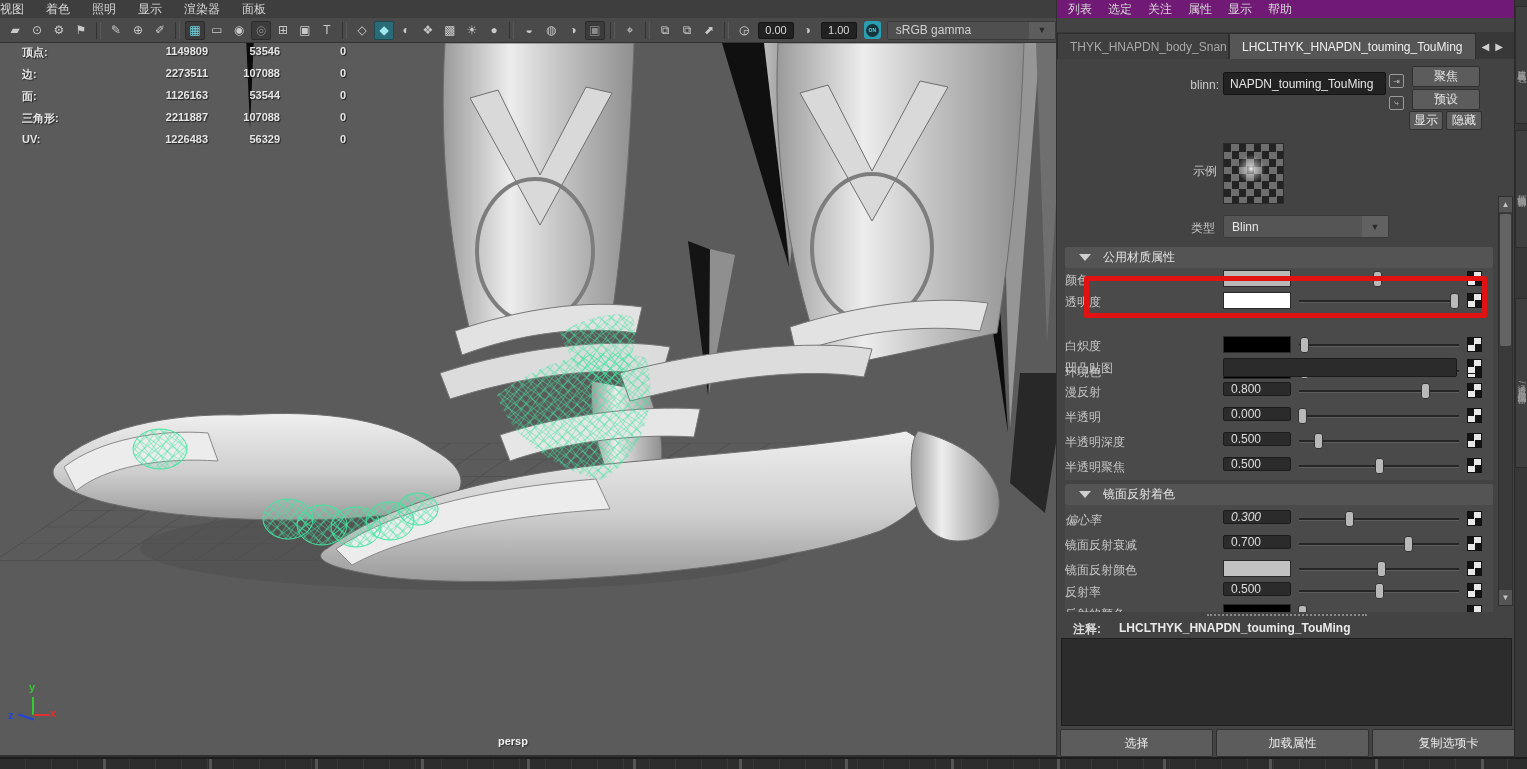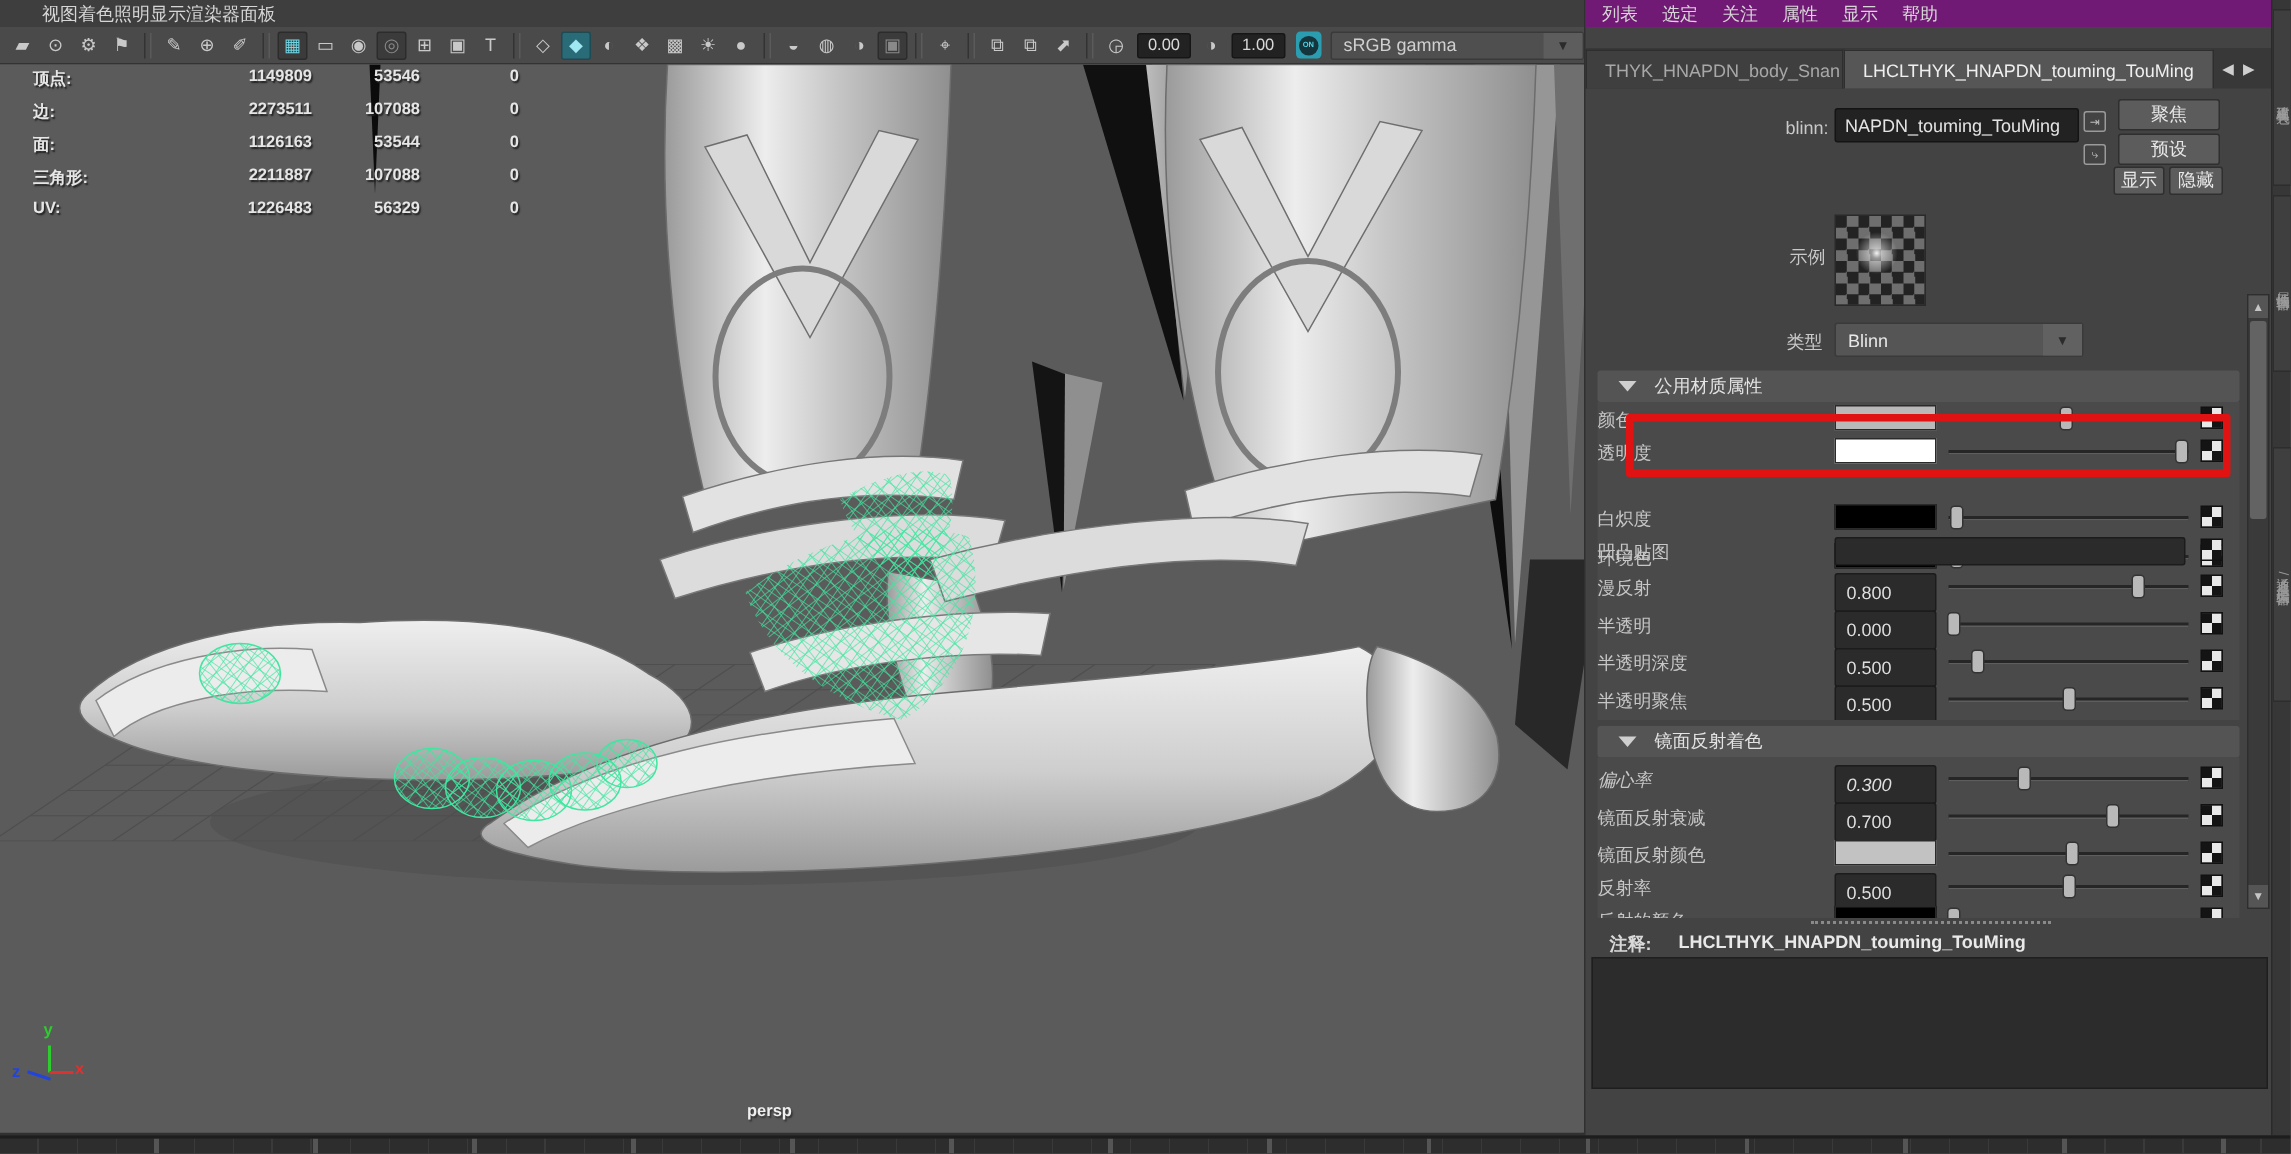--- a/index.html
+++ b/index.html
@@ -2,21 +2,21 @@
 <html><head>
 <meta charset="utf-8">
 <style>
   *{box-sizing:border-box;margin:0;padding:0}
   html,body{width:1527px;height:769px;overflow:hidden}
   body{position:relative;background:#303030;font-family:"Liberation Sans","DejaVu Sans",sans-serif;color:#cfcfcf;font-size:12px}
   .abs{position:absolute}
 
   
   #viewport{left:0;top:0;width:1056px;height:755px;background:#5b5b5b;border-right:1px solid #2a2a2a}
-  #vp-menubar{left:0;top:0;width:1056px;height:18px;background:#3e3e3e;display:flex;align-items:center;padding-left:28px}
+  #vp-menubar{left:0;top:0;width:1056px;height:18px;background:#3e3e3e;display:flex;align-items:center;gap:22px;padding-left:0}
   .menu-item{color:#d6d6d6;font-size:12px;cursor:default;white-space:nowrap}
   #vp-toolbar{left:0;top:18px;width:1056px;height:25px;background:#4a4a4a;display:flex;align-items:center;padding-left:4px;border-bottom:1px solid #333}
   .tb-icon{width:20px;height:19px;margin:0 1px;display:flex;align-items:center;justify-content:center;font-size:12px;color:#c9c9c9;border-radius:2px}
   .tb-icon.pressed{background:#3b3b3b;border:1px solid #2c2c2c;color:#6fd3e2}
   .tb-icon.pressed-dark{background:#3b3b3b;border:1px solid #2c2c2c;color:#8a8a8a}
   .tb-icon.active{background:#2a6b78;border:1px solid #1d4b54;color:#9fe8f2}
   .tb-sep{width:5px;height:17px;margin:0 4px;border-left:1px solid #333;border-right:1px solid #5a5a5a}
   .tb-field{height:17px;min-width:36px;background:#222;border:1px solid #161616;border-radius:2px;color:#d8d8d8;font-size:11px;display:flex;align-items:center;justify-content:center;padding:0 4px;margin:0 3px}
   .tb-on{width:18px;height:18px;border-radius:3px;background:#2a9db0;display:flex;align-items:center;justify-content:center;margin:0 4px}
   .tb-on .dot{width:13px;height:13px;border-radius:50%;background:#15343b;color:#4fd7e8;font-size:5px;display:flex;align-items:center;justify-content:center;font-weight:bold}
@@ -66,21 +66,21 @@
   #type-dropdown{left:166px;top:215px;width:166px;height:23px;background:#555;border:1px solid #3a3a3a;border-radius:2px;display:flex;align-items:center}
   #type-dropdown .val{flex:1;padding-left:8px;color:#e8e8e8}
   #type-dropdown .arrowbox{width:26px;height:100%;background:#616161;display:flex;align-items:center;justify-content:center;color:#2b2b2b;font-size:9px}
 
   .section-header{position:absolute;left:8px;width:428px;height:21px;background:#545454;border-radius:2px;display:flex;align-items:center;color:#e3e3e3;font-size:12px}
   .section-header .tri{width:0;height:0;border-left:6px solid transparent;border-right:6px solid transparent;border-top:7px solid #cfcfcf;margin:0 12px 0 14px}
   .section-body{position:absolute;left:8px;width:428px;background:#4a4a4a;overflow:hidden}
   .prop-row{position:absolute;left:0;width:428px;height:20px}
   .prop-row .plabel{position:absolute;left:0;top:2px;width:152px;color:#c6c6c6;font-size:12px;white-space:nowrap}
   .prop-row .swatch{position:absolute;left:158px;top:0;width:68px;height:17px;border:1px solid #2a2a2a}
-  .prop-row .vfield{position:absolute;left:158px;top:0;width:68px;height:26px;background:#2b2b2b;border:1px solid #1c1c1c;border-radius:2px;color:#dedede;display:flex;align-items:center;padding-left:7px;font-size:12px}
+  .prop-row .vfield{position:absolute;left:158px;top:0;width:68px;height:14px;background:#2b2b2b;border:1px solid #1c1c1c;border-radius:2px;color:#dedede;display:flex;align-items:center;padding-left:7px;font-size:12px}
   .prop-row .wfield{position:absolute;left:158px;top:0;width:234px;height:19px;background:#2b2b2b;border:1px solid #1c1c1c;border-radius:2px}
   .prop-row .slider{position:absolute;left:234px;top:0;width:160px;height:19px}
   .prop-row .track{position:absolute;left:0;top:8px;width:100%;height:3px;background:#262626;border-bottom:1px solid #5e5e5e}
   .prop-row .handle{position:absolute;top:1px;width:9px;height:16px;background:#b9b9b9;border-radius:3px;border:1px solid #333}
   .prop-row .mapbtn{position:absolute;left:402px;top:1px;width:15px;height:15px;border:1px solid #111;
     background:conic-gradient(#e8e8e8 0 25%,#141414 0 50%,#e8e8e8 0 75%,#141414 0);background-size:100% 100%}
   #highlight-box{left:27px;top:276px;width:403px;height:42px;border:5px solid #e01212;border-radius:2px;z-index:40;pointer-events:none}
 
   #ae-scrollbar{left:441px;top:196px;width:15px;height:410px;background:#3a3a3a;border:1px solid #2e2e2e}
   #ae-scrollbar .arrow{position:absolute;left:0;width:13px;height:15px;background:#555;color:#c5c5c5;font-size:8px;display:flex;align-items:center;justify-content:center}
@@ -464,20 +464,25 @@
   <div id="ae-scrollbar" class="abs">
     <div class="arrow up">▲</div>
     <div class="thumb"></div>
     <div class="arrow down">▼</div>
   </div>
 
   <div id="notes-splitter" class="abs"></div>
   <div id="notes-label" class="abs">注释:</div>
   <div id="notes-value" class="abs">LHCLTHYK_HNAPDN_touming_TouMing</div>
   <div id="notes-box" class="abs"></div>
+  <div id="ae-footer" class="abs">
+      <div class="footer-btn">选择</div>
+      <div class="footer-btn">加载属性</div>
+      <div class="footer-btn">复制选项卡</div>
+    </div>
 </div>
 
 <div id="right-strip" class="abs">
     <div class="strip-tab" style="top: 6px; height: 118px;">建模工具包</div>
     <div class="strip-tab" style="top: 130px; height: 118px;">属性编辑器</div>
     <div class="strip-tab" style="top: 298px; height: 170px;">通道盒/层编辑器</div>
   </div>
 
 <div id="timeline" class="abs"></div>
 

